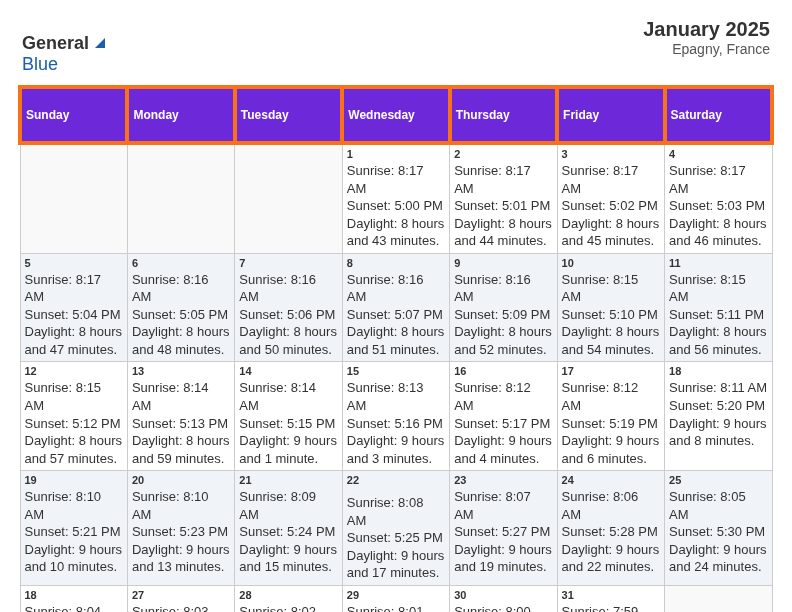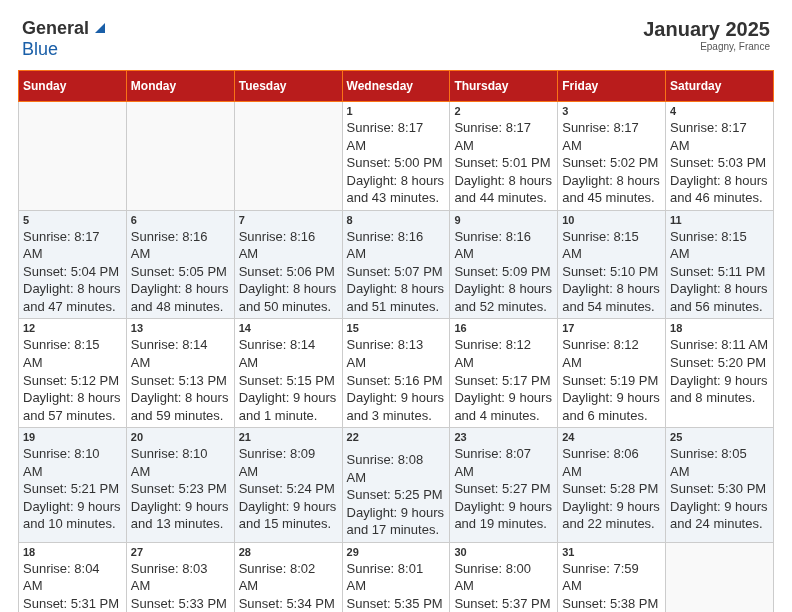--- a/index.html
+++ b/index.html
@@ -13,51 +13,52 @@
     .header {
       display: flex;
       justify-content: space-between;
       align-items: flex-start;
       padding: 8px 12px 4px 12px;
     }
     .logo {
       display: flex;
       flex-direction: column;
       align-items: flex-start;
+      margin-top: 15px;
     }
     .logo-line {
       display: flex;
       align-items: center;
     }
     .title-block {
       text-align: right;
     }
     .month-year {
       font-size: 20px;
       font-weight: bold;
       color: #333;
     }
     .location {
-      font-size: 10px;
+      font-size: 14px;
       color: #555;
     }
     .calendar {
       width: 100%;
       border-collapse: collapse;
       margin: 6px 8px;
       width: calc(100% - 16px);
     }
     .calendar th {
-      background: #b91c1c;
+      background: #6d28d9;
       color: #fff;
       font-size: 12px;
       font-weight: bold;
-      padding: 8px 4px;
+      padding: 19px 4px;
       text-align: left;
-      border: 1px solid #f97316;
+      border: 4px solid #f97316;
     }
     .calendar td {
       border: 1px solid #ccc;
       vertical-align: top;
       padding: 3px 4px;
       font-size: 9.5px;
       color: #333;
       width: 14.28%;
       min-height: 70px;
       height: 80px;

